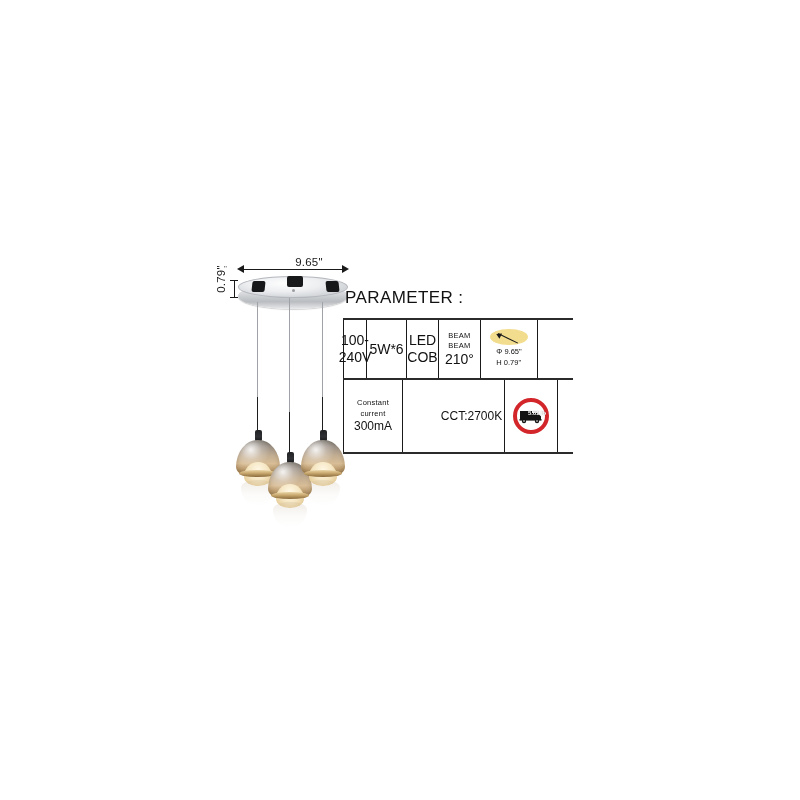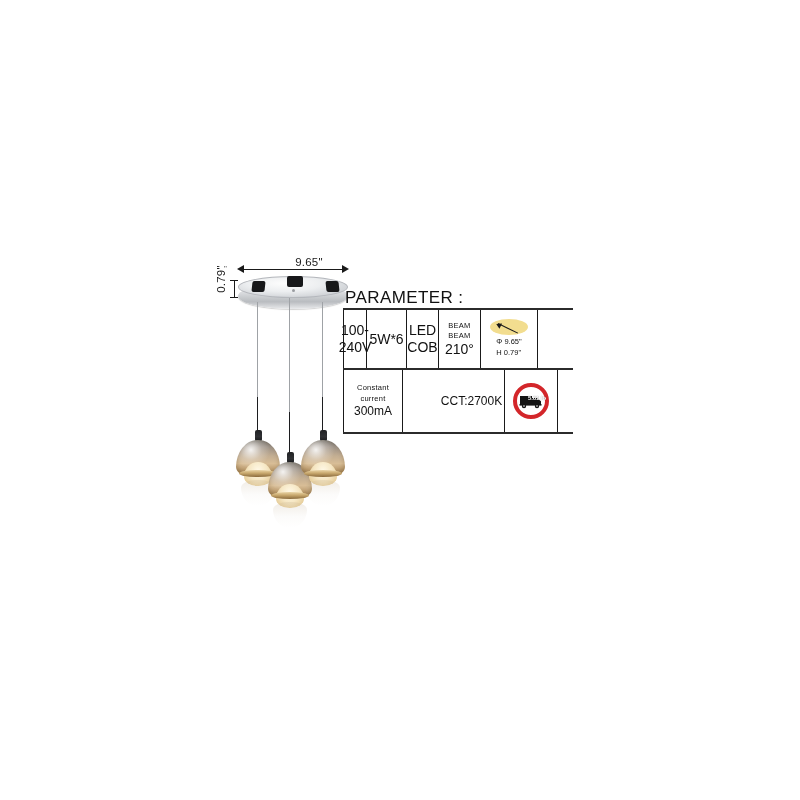--- a/index.html
+++ b/index.html
@@ -248,34 +248,34 @@
   #parameter-panel {
     position: absolute;
     left: 343px;
     top: 288px;
     width: 232px;
   }
   #param-heading {
     font-size: 17px;
     color: #111111;
     letter-spacing: .4px;
-    margin: 0 0 0 2px;
+    margin: 0 0 10px 2px;
     font-weight: 400;
   }
   .rule {
     width: 230px;
     height: 2px;
     background: #2b2b2b;
   }
   .spec-row {
     display: flex;
     align-items: stretch;
     height: 58px;
   }
-  .spec-row.row2 { height: 62px; }
+  .spec-row.row2 { height: 72px; }
   .cell {
     display: flex;
     flex-direction: column;
     justify-content: center;
     align-items: center;
     padding: 0 4px;
     border-right: 1.6px solid #1a1a1a;
     box-sizing: border-box;
     color: #111;
   }

